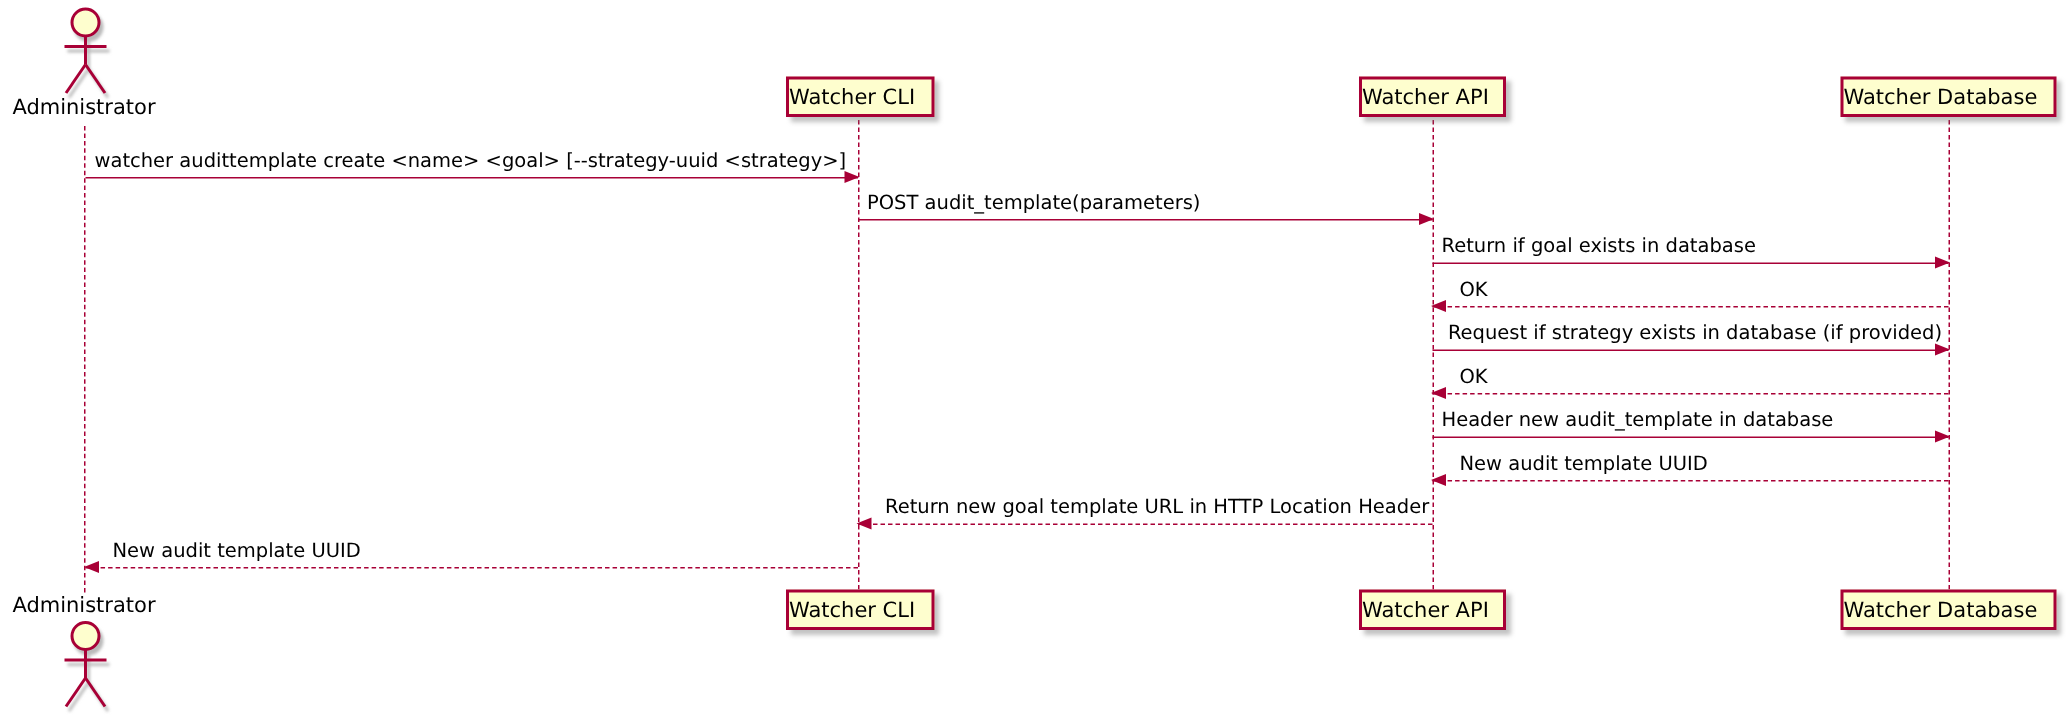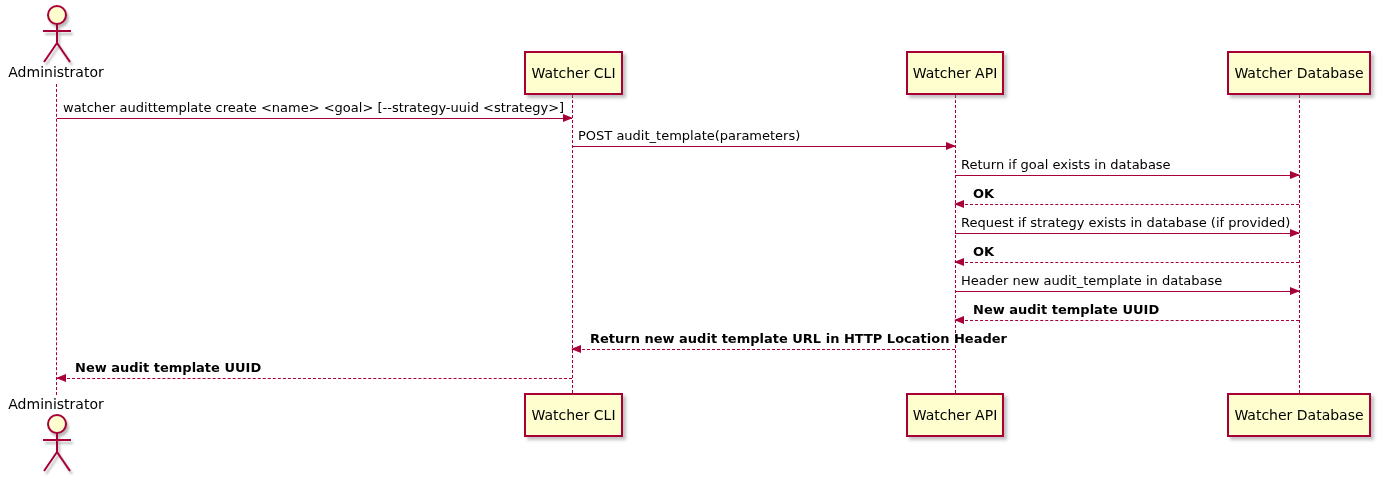--- a/index.html
+++ b/index.html
@@ -13,27 +13,27 @@
   body { font-family: "DejaVu Sans", "Liberation Sans", sans-serif; color: var(--text); }
   .canvas {
     position: relative;
     width: 1379px;
     height: 483px;
     background: var(--bg);
     overflow: hidden;
   }
   .participant-box {
     position: absolute;
-    height: 44px;
+    height: 27px;
     background: var(--fill);
     border: 2px solid var(--border);
     box-shadow: 3px 3px 3px rgba(120,120,120,0.45);
     display: flex;
     align-items: center;
-    justify-content: center;
+    justify-content: flex-start;
     font-size: 14px;
     color: var(--text);
     white-space: nowrap;
   }
   .lifeline {
     position: absolute;
     width: 0;
     border-left: 1px dashed var(--border);
   }
   .actor-label {
@@ -51,21 +51,21 @@
   }
   .msg { position: absolute; }
   .msg-label {
     font-size: 13px;
     line-height: 16px;
     padding-bottom: 2px;
     white-space: nowrap;
     color: var(--text);
   }
   .pad-s { padding-left: 6px; }
-  .pad-l { padding-left: 18px; font-weight: bold; }
+  .pad-l { padding-left: 18px; }
   .msg-line { position: relative; height: 0; }
   .msg-line.solid  { border-top: 1px solid var(--border); }
   .msg-line.dashed { border-top: 1px dashed var(--border); }
   .arrowhead {
     position: absolute;
     width: 0; height: 0;
     border-top: 4px solid transparent;
     border-bottom: 4px solid transparent;
     top: -5px;
   }
@@ -141,21 +141,21 @@
       </div>
   </div>
 
   <div class="msg" style="left:955px; top:186px; width:344px;">
     <div class="msg-label pad-l">OK</div>
     <div class="msg-line dashed">
         <span class="arrowhead left"></span>
       </div>
   </div>
 
-  <div class="msg" style="left:955px; top:215px; width:344px;">
+  <div class="msg" style="left:955px; top:215px; width:344px;text-align:center;">
     <div class="msg-label pad-s">Request if strategy exists in database (if provided)</div>
     <div class="msg-line solid">
         <span class="arrowhead right"></span>
       </div>
   </div>
 
   <div class="msg" style="left:955px; top:244px; width:344px;">
     <div class="msg-label pad-l">OK</div>
     <div class="msg-line dashed">
         <span class="arrowhead left"></span>
@@ -170,21 +170,21 @@
   </div>
 
   <div class="msg" style="left:955px; top:302px; width:344px;">
     <div class="msg-label pad-l">New audit template UUID</div>
     <div class="msg-line dashed">
         <span class="arrowhead left"></span>
       </div>
   </div>
 
   <div class="msg" style="left:572px; top:331px; width:383px;">
-    <div class="msg-label pad-l">Return new audit template URL in HTTP Location Header</div>
+    <div class="msg-label pad-l">Return new goal template URL in HTTP Location Header</div>
     <div class="msg-line dashed">
         <span class="arrowhead left"></span>
       </div>
   </div>
 
   <div class="msg" style="left:57px; top:360px; width:515px;">
     <div class="msg-label pad-l">New audit template UUID</div>
     <div class="msg-line dashed">
         <span class="arrowhead left"></span>
       </div>

